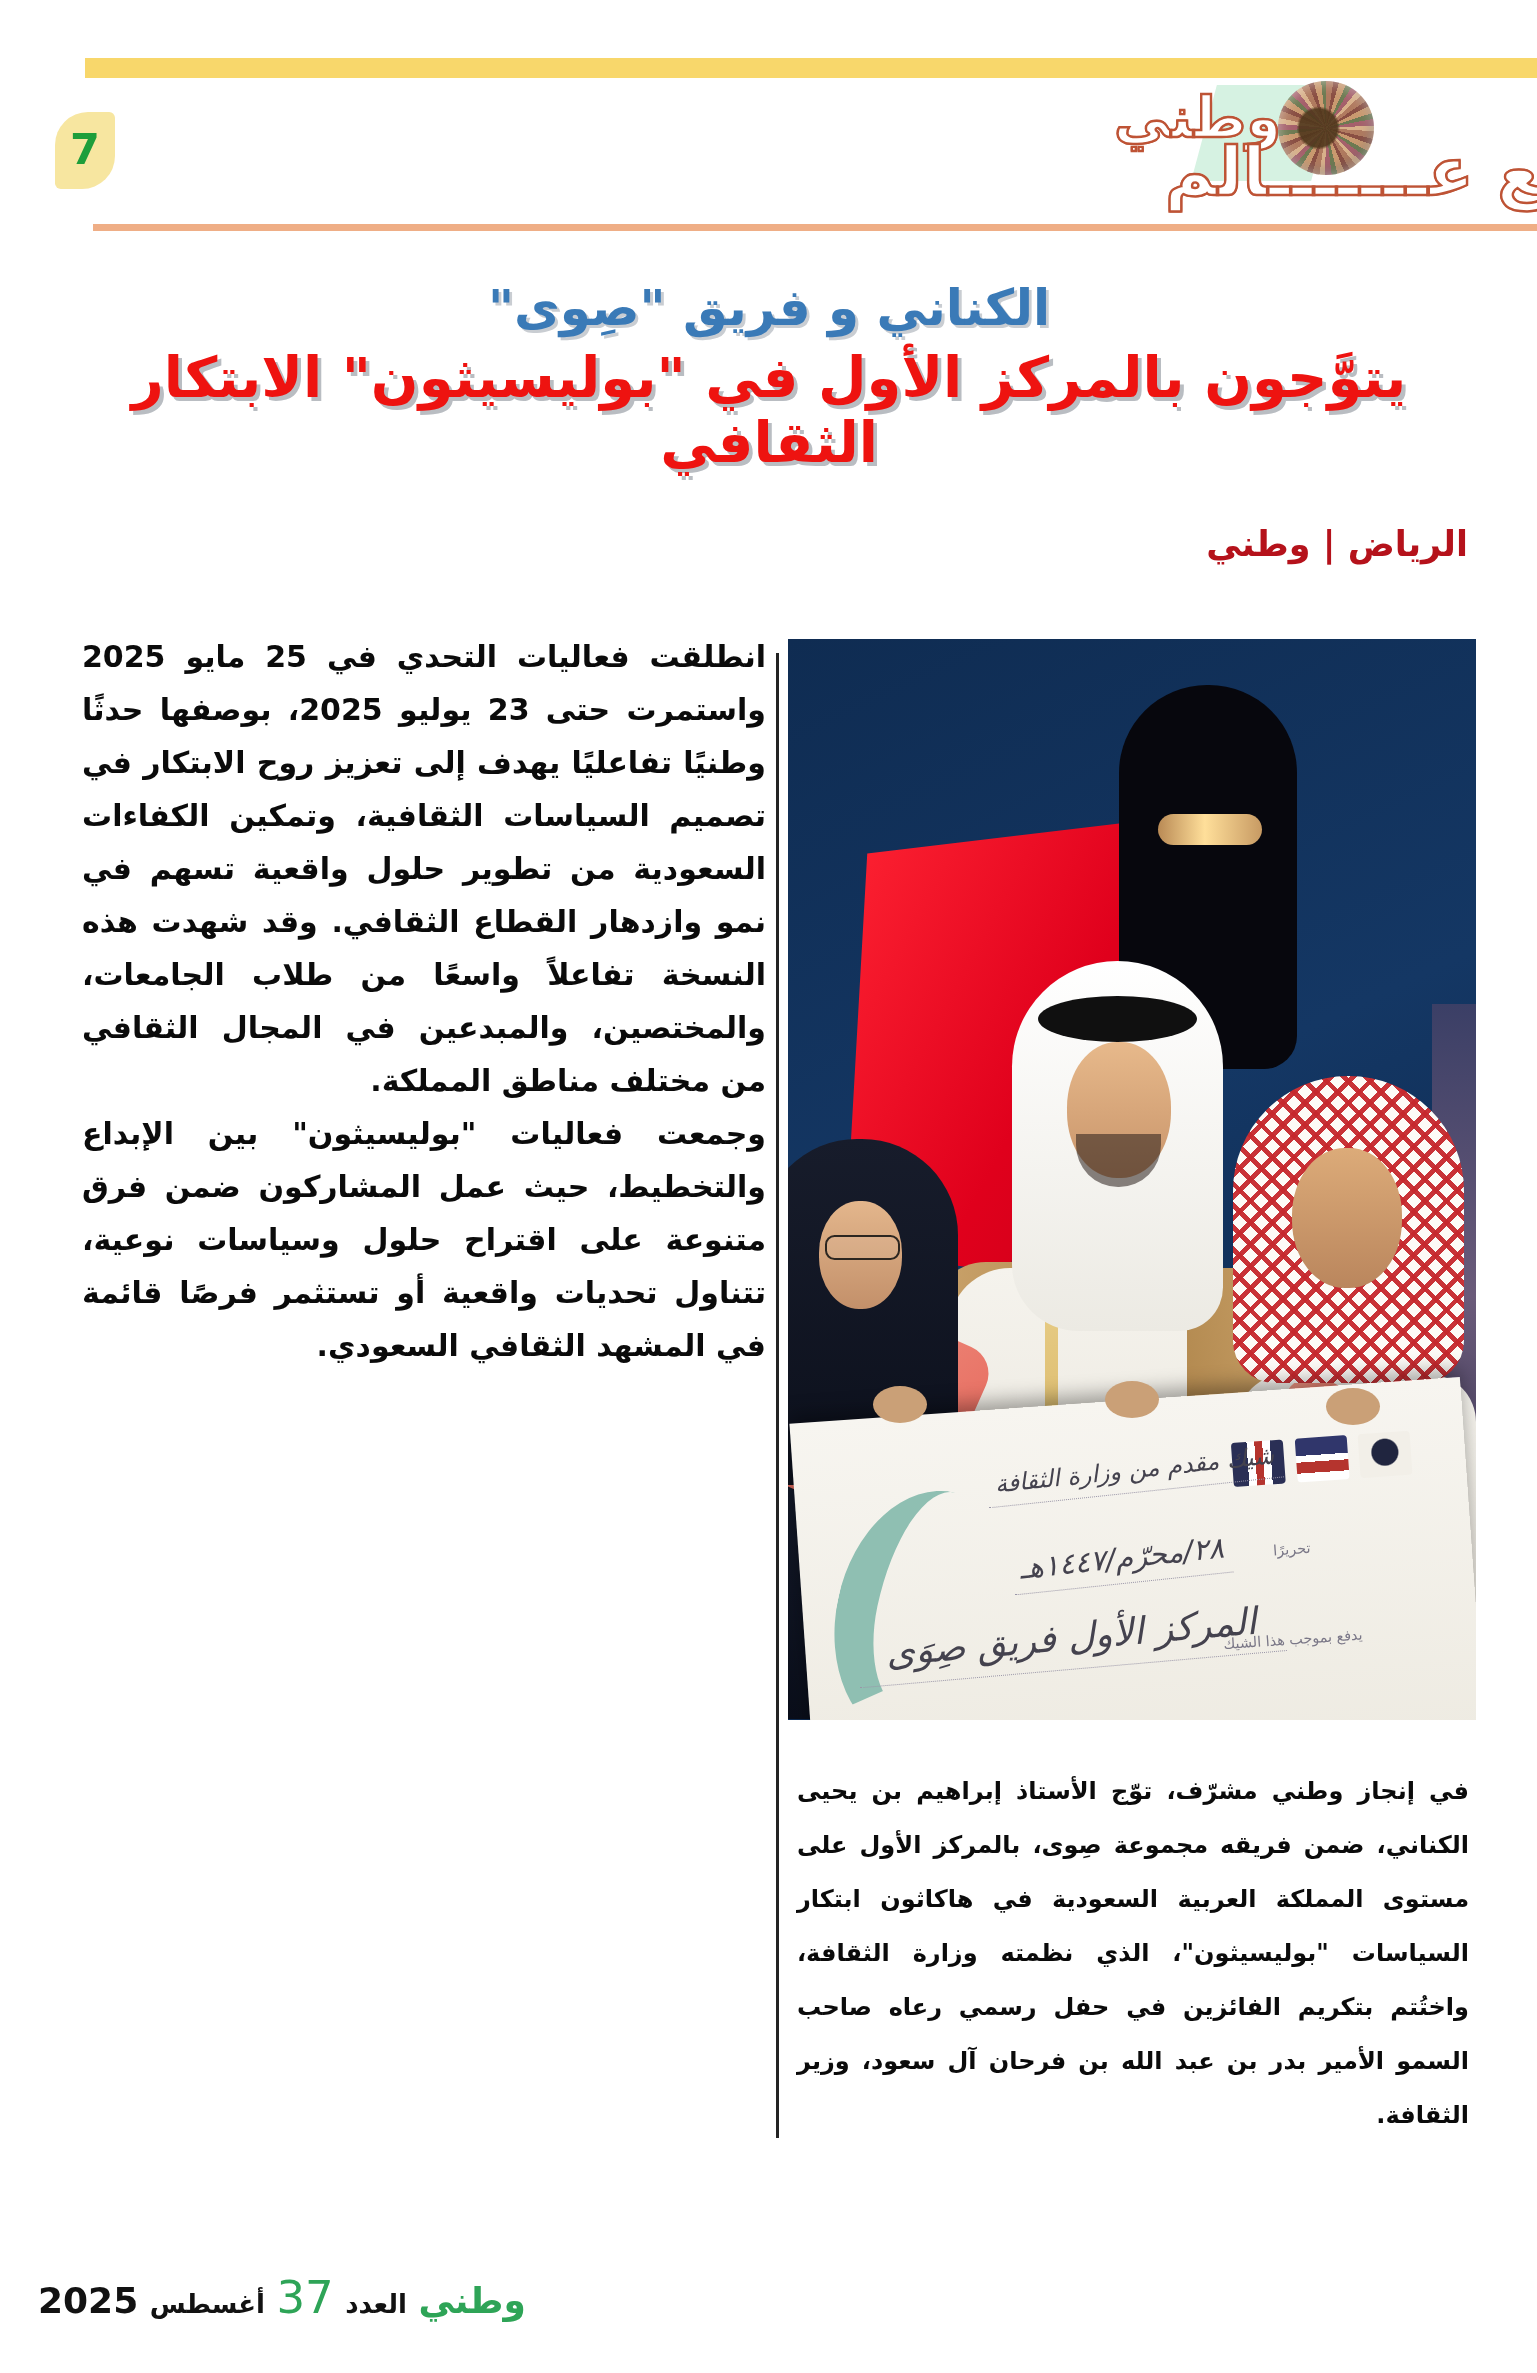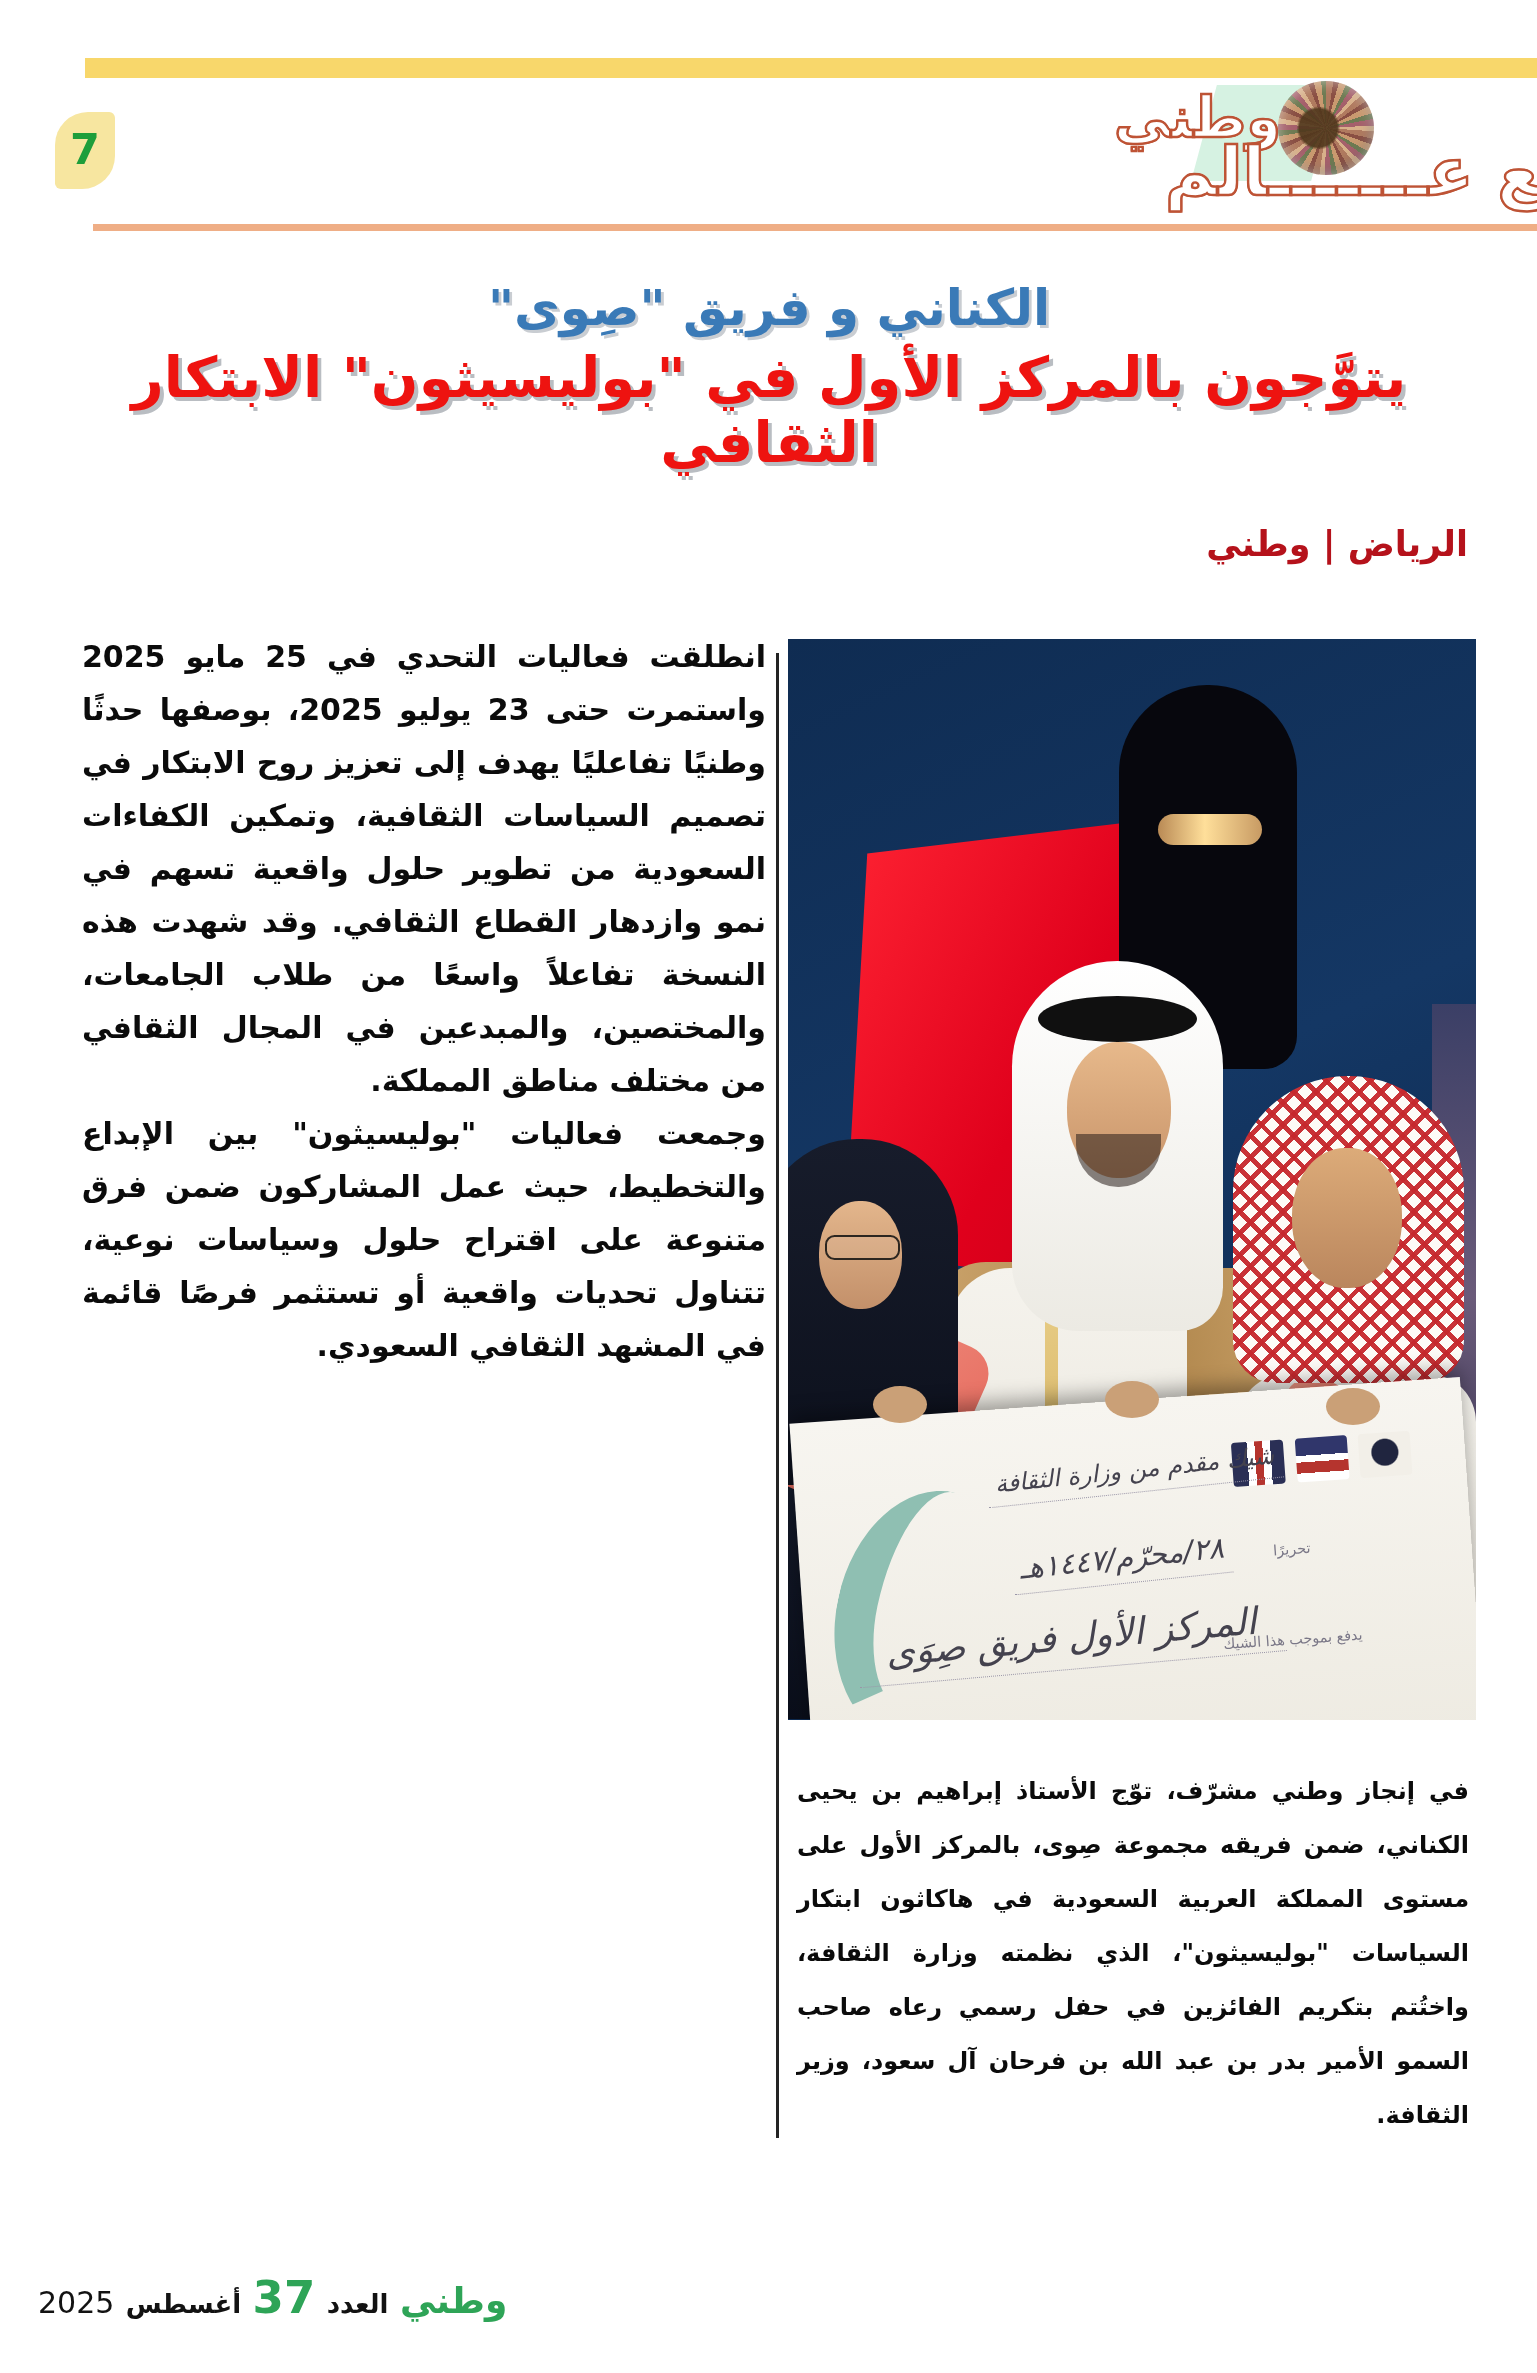--- a/index.html
+++ b/index.html
@@ -112,23 +112,23 @@
   .chk-payee-label{position:absolute;right:115px;top:242px;font-size:14.4px;color:#7a7787;direction:rtl;}
 
   
   .caption{position:absolute;left:797px;top:1764px;width:672px;direction:rtl;text-align:justify;
            font-size:24px;font-weight:bold;line-height:54px;color:#0b0b0b;}
 
   
   .footer{position:absolute;left:38px;top:2269px;direction:rtl;display:flex;align-items:baseline;gap:11.5px;}
   .f-brand{color:#2EA457;font-size:36px;font-weight:bold;}
   .f-label{color:#121212;font-size:26px;font-weight:bold;margin-top:20px;}
-  .f-num{color:#2EA457;font-size:45px;font-weight:bold;}
+  .f-num{color:#2EA457;font-size:45px;font-weight:normal;}
   .f-month{color:#121212;font-size:26px;font-weight:bold;}
-  .f-year{color:#121212;font-size:30px;font-weight:normal;}
+  .f-year{color:#121212;font-size:36px;font-weight:bold;}
 </style>
 </head>
 <body>
 
 <div class="page">
 
   <div class="top-bar"></div>
   <div class="page-badge">
     <span>7</span>
   </div>

